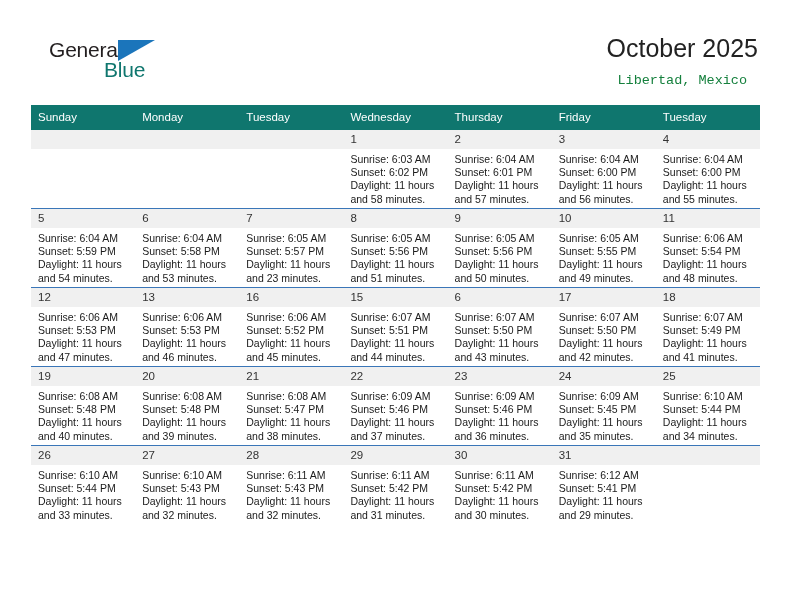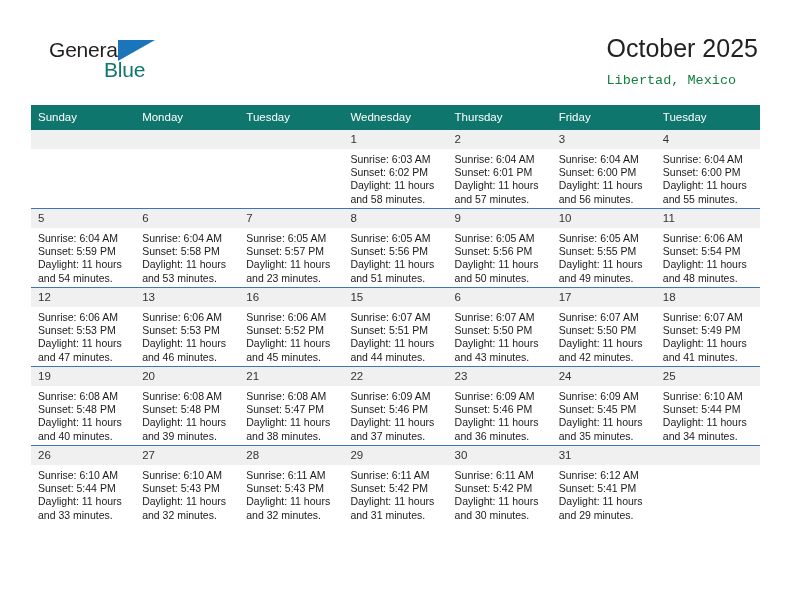--- a/index.html
+++ b/index.html
@@ -60,21 +60,21 @@
     width: 0;
     height: 0;
     border-left: 37px solid #1b75bb;
     border-bottom: 21px solid transparent;
   }
 
   .title-block {
     position: absolute;
     right: 34px;
     top: 33px;
-    text-align: left;
+    text-align: center;
   }
   .cal-title {
     font-size: 25px;
     color: #222222;
     line-height: 30px;
     white-space: nowrap;
   }
   .cal-subtitle {
     font-size: 13.5px;
     color: #15803d;

